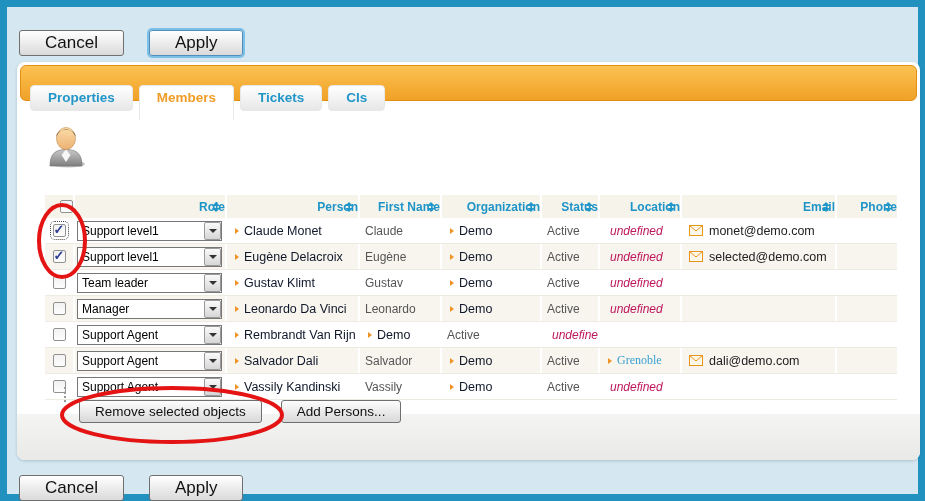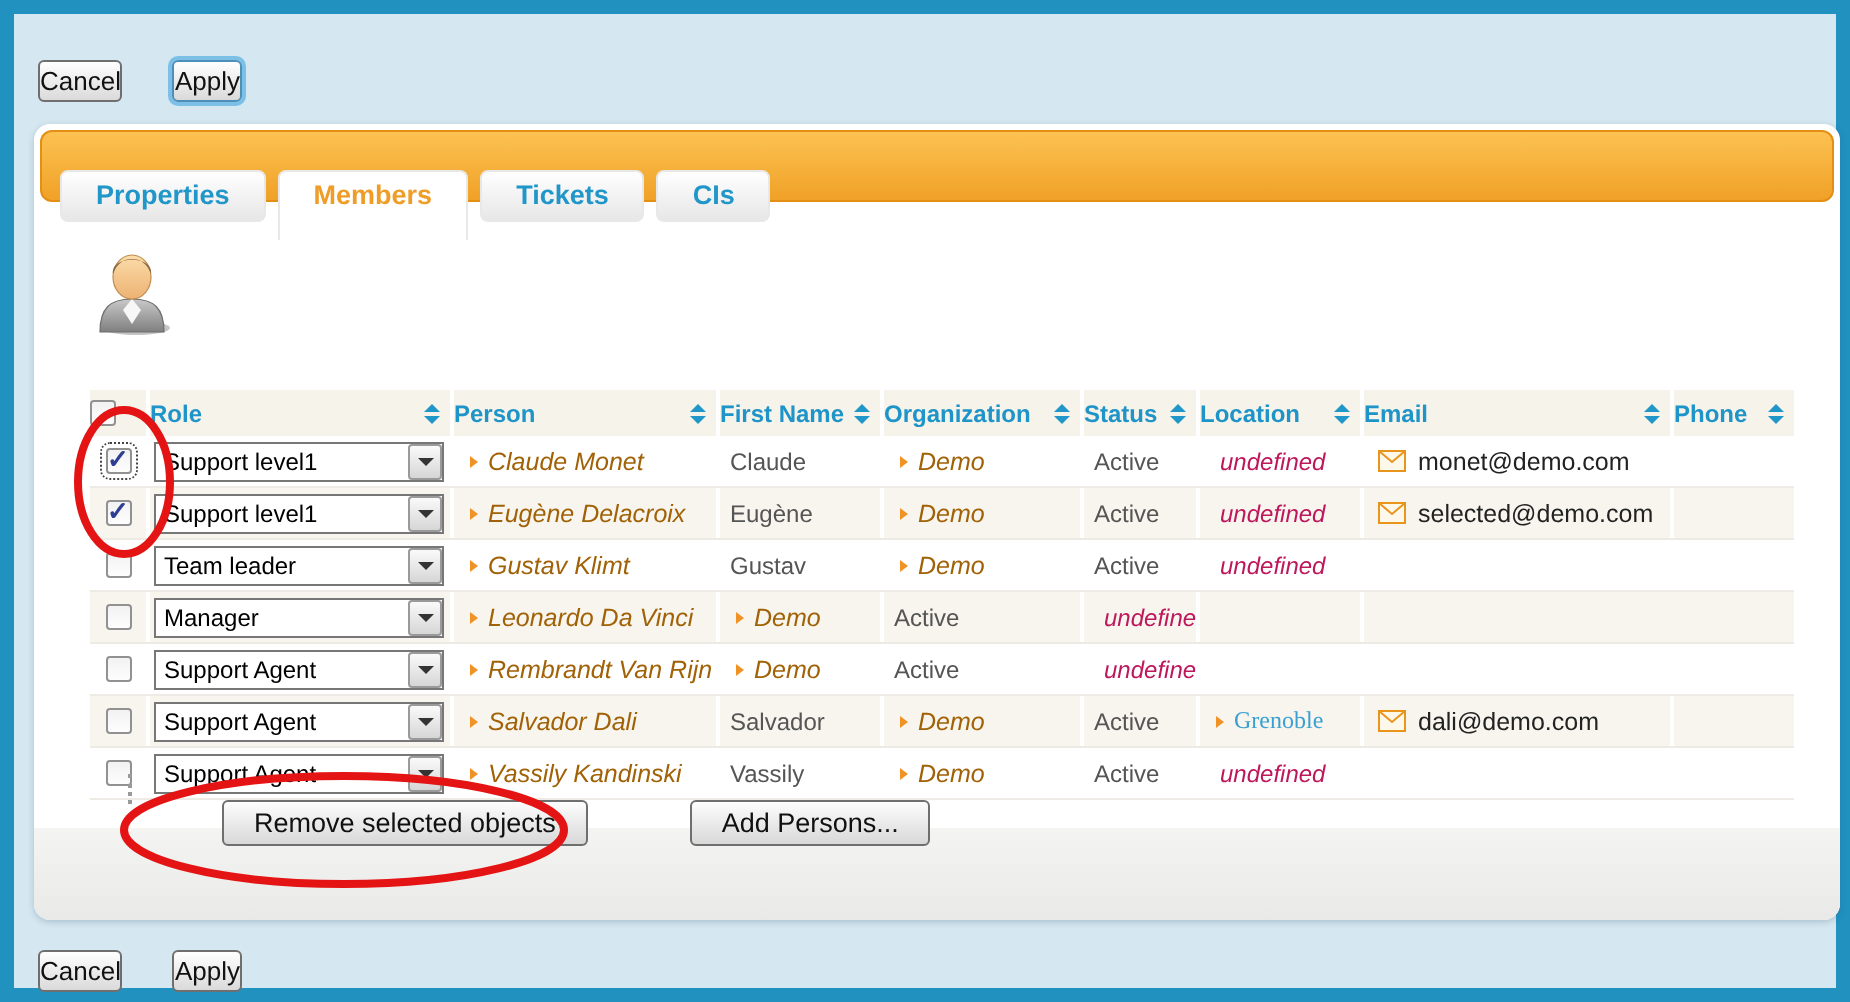--- a/index.html
+++ b/index.html
@@ -2,22 +2,22 @@
 <html><head>
 <meta charset="utf-8">
 <style>
   html,body{margin:0;padding:0;}
   body{width:925px;height:501px;overflow:hidden;font-family:"Liberation Sans",sans-serif;}
   .frame{position:relative;width:925px;height:501px;box-sizing:border-box;
          border:7px solid #2191c0;background:#d5e7f0;}
 
   
   .btn{display:inline-block;box-sizing:border-box;font-family:"Liberation Sans",sans-serif;
-       font-size:13px;color:#111;background:linear-gradient(#ffffff,#dadada);
-       border:1px solid #6f6f6f;border-radius:3px;padding:2px 0;cursor:pointer;
+       font-size:17px;color:#111;background:linear-gradient(#ffffff,#dadada);
+       border:1px solid #6f6f6f;border-radius:3px;padding:2px 25px;cursor:pointer;
        text-align:center;}
   .btn.default-focus{box-shadow:0 0 0 2px #7cc0e7;border-color:#4d8fb8;}
 
   .top-toolbar{position:absolute;left:12px;top:23px;display:flex;gap:25px;z-index:3;}
   .bottom-toolbar{position:absolute;left:12px;top:468px;display:flex;gap:25px;z-index:3;}
 
   
   .panel{position:absolute;left:10px;top:55px;width:903px;height:398px;background:#ffffff;
          border-radius:8px;box-shadow:0 1px 3px rgba(40,80,110,.25);}
   .panel-footer{position:absolute;left:0;right:0;bottom:0;height:46px;
@@ -36,21 +36,21 @@
 
   
   .avatar{position:absolute;left:26px;top:60px;width:46px;height:46px;}
 
   
   .mtable{position:absolute;left:28px;top:133px;width:852px;font-size:12px;
           --cols:30px 152px 133px 82px 100px 58px 82px 155px 60px;}
   .trow{display:grid;grid-template-columns:var(--cols);align-items:center;}
   .thead{height:23px;}
   .thead>div{height:23px;box-sizing:border-box;background:#f5f3ea;border-right:2px solid #fff;
-             display:flex;align-items:center;justify-content:flex-start;position:relative;
+             display:flex;align-items:center;justify-content:flex-end;position:relative;
              color:#1e94c8;font-weight:bold;}
   .tbody .trow{height:25px;border-bottom:1px solid #edebe3;}
   .tbody .trow.alt{background:#f7f5ee;}
   .tbody .trow>div{height:25px;box-sizing:border-box;border-right:2px solid #fff;
              display:flex;align-items:center;overflow:hidden;white-space:nowrap;}
   .trow>div:last-child{border-right:none;}
   .cell-center{justify-content:center;}
 
   .sort{position:absolute;right:5px;display:flex;flex-direction:column;gap:2px;cursor:pointer;}
   .sort i{display:block;width:0;height:0;border-left:4px solid transparent;border-right:4px solid transparent;}
@@ -69,32 +69,32 @@
        border:1px solid #777;display:flex;align-items:center;cursor:pointer;}
   .sel .sel-text{flex:1;padding-left:4px;font-size:12px;color:#000;overflow:hidden;white-space:nowrap;}
   .sel .sel-btn{width:17px;height:18px;box-sizing:border-box;border:1px solid #9a9a9a;border-radius:2px;
        background:linear-gradient(#fafafa,#d6d6d6);display:flex;align-items:center;justify-content:center;}
   .sel .sel-btn i{display:block;width:0;height:0;border-left:4px solid transparent;
        border-right:4px solid transparent;border-top:4px solid #333;}
 
   
   .bullet{display:inline-block;width:0;height:0;border-top:3.5px solid transparent;
        border-bottom:3.5px solid transparent;border-left:4.5px solid #f09326;margin:0 5px 0 8px;flex:none;}
-  .lnk{color:#a16207;cursor:pointer;font-size:12.5px;font-style:italic;}
+  .lnk{color:#0f172a;cursor:pointer;font-size:12.5px;}
   .plain{color:#555;padding-left:5px;}
   .loc-text{font-style:italic;color:#be185d;padding-left:10px;}
   .location-cell .bullet{display:none;}
   .location-cell.is-link .bullet{display:inline-block;}
   .location-cell.is-link .loc-text{font-style:normal;color:#3aa0d2;padding-left:0;cursor:pointer;font-family:Liberation Serif, serif;}
   .email-cell .env{margin:0 6px 0 7px;flex:none;}
   .email-text{color:#222;font-size:12.5px;}
 
   
   .actions-row{position:absolute;left:62px;top:338px;display:flex;gap:19px;z-index:4;}
-  .actions-row .btn{font-size:13.5px;padding:3px 15px;background:linear-gradient(#fdfdfd,#d8d8d8);margin-left:32px;}
+  .actions-row .btn{font-size:13.5px;padding:3px 15px;background:linear-gradient(#fdfdfd,#d8d8d8);}
   .handle-dots{position:absolute;left:47px;top:325px;width:0;height:15px;border-left:2px dotted #9a9a9a;}
 
   
   .annotations{position:absolute;left:0;top:0;width:925px;height:501px;pointer-events:none;z-index:20;}
 </style>
 </head>
 <body>
 
 <div class="frame">
 
@@ -326,20 +326,23 @@
         <span class="sel-btn">
                   <i></i>
                 </span>
       </span>
     </div>
     <div>
       <i class="bullet"></i>
       <span class="lnk">Leonardo Da Vinci</span>
     </div>
     <div>
+      <span class="plain">Leonardo</span>
+    </div>
+    <div>
       <i class="bullet"></i>
       <span class="lnk">Demo</span>
     </div>
     <div>
       <span class="plain">Active</span>
     </div>
     <div class="location-cell">
 
       <span class="loc-text">undefined</span>
     </div>

